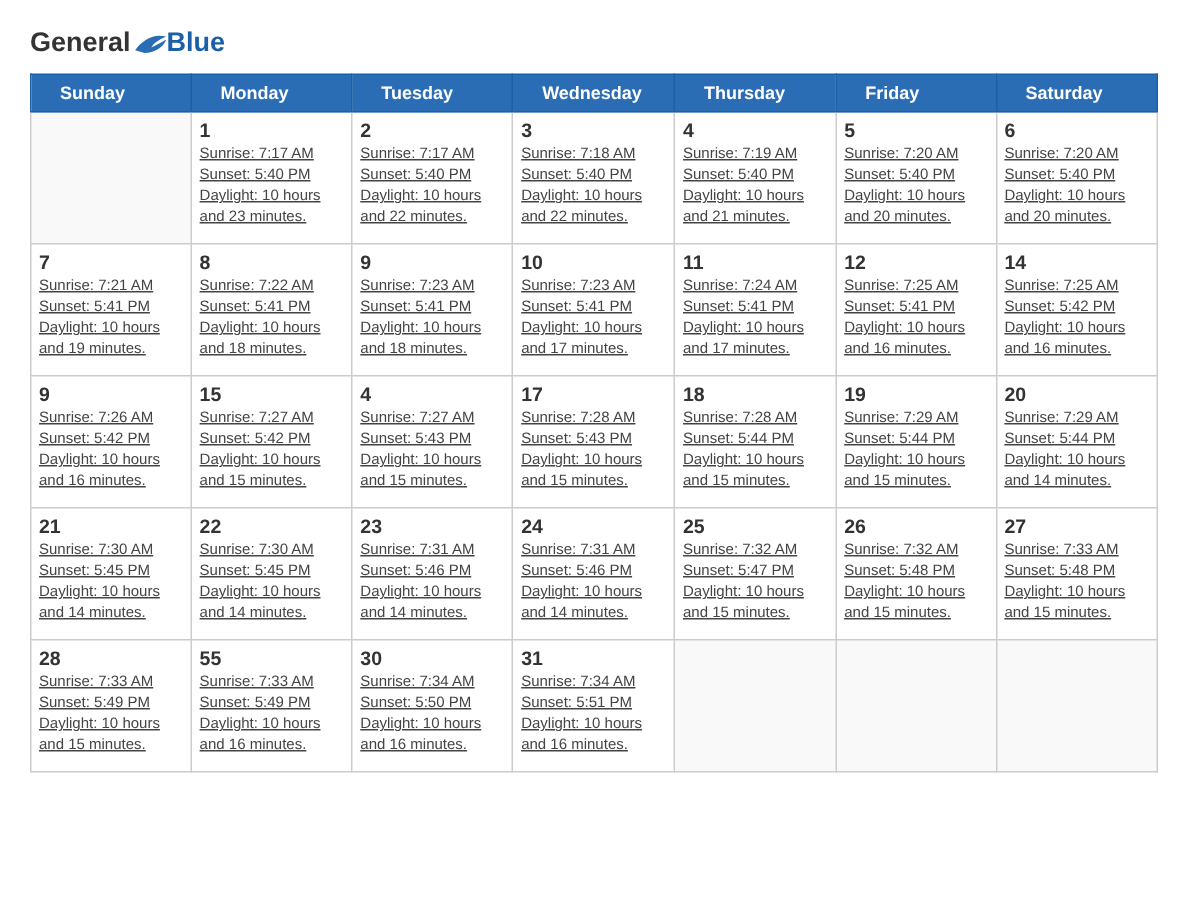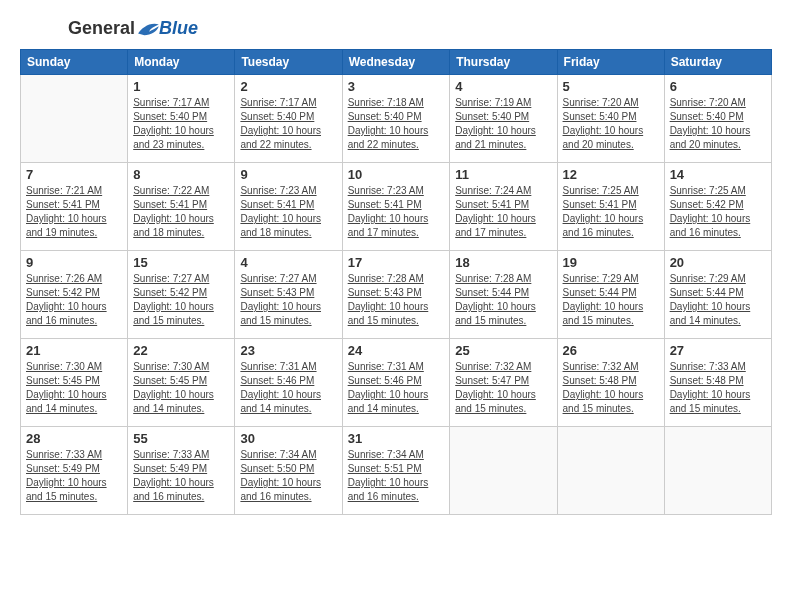--- a/index.html
+++ b/index.html
@@ -14,21 +14,20 @@
       width: 792px;
       height: 612px;
       padding: 18px 20px 12px 20px;
       background: #fff;
     }
     .header {
       display: flex;
       justify-content: space-between;
       align-items: flex-start;
       margin-bottom: 10px;
-      margin-left: 48px;
     }
     .logo {
       display: flex;
       flex-direction: column;
       align-items: flex-start;
     }
     .logo-text {
       display: flex;
       align-items: center;
       font-size: 18px;
@@ -50,21 +49,21 @@
     }
     .calendar {
       width: 100%;
       border-collapse: collapse;
       font-size: 11px;
     }
     .calendar th {
       background: #2a6db5;
       color: #fff;
       text-align: left;
-      padding: 5px 6px;
+      padding: 5px 19px;
       font-size: 12px;
       font-weight: 600;
       border: 1px solid #1a5fa8;
     }
     .calendar td {
       border: 1px solid #ccc;
       vertical-align: top;
       padding: 4px 5px;
       width: 108px;
       height: 90px;
@@ -95,21 +94,21 @@
 <div class="page">
   <div class="header">
     <div class="logo">
       <div class="logo-text">
           <div style="display: flex; align-items: center;">
             <span style="color: rgb(51, 51, 51); font-weight: bold; font-size: 18px;">General</span>
             <svg width="22" height="18" viewBox="0 0 24 20" style="margin-left: 2px;">
               <path d="M1 15 C5 9, 14 2, 24 5 C19 7, 15 9, 13 13 C17 11, 21 9, 24 7 C22 13, 15 17, 8 17 Z" fill="#2a6db5"></path>
             </svg>
           </div>
-          <span style="color: rgb(26, 95, 168); font-weight: bold; font-size: 18px; font-style: italic;">Blue</span>
+          <span style="color: rgb(26, 95, 168); font-weight: bold; font-size: 18px;">Blue</span>
         </div>
     </div>
     <div class="title-block">
       <div class="month-title"></div>
       <div class="location"></div>
     </div>
   </div>
 
   <table class="calendar">
     <thead>

